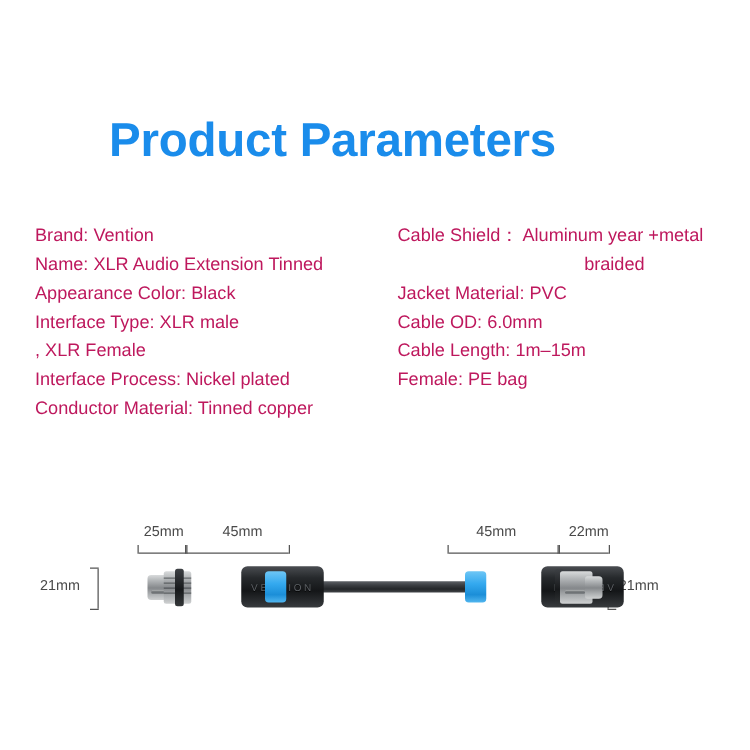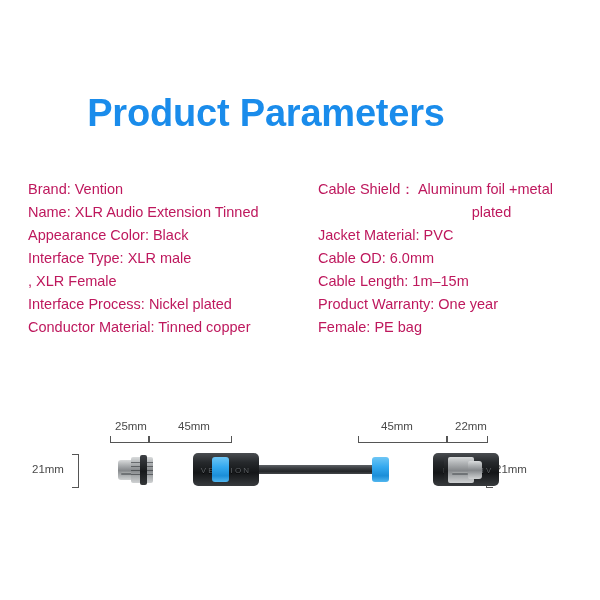--- a/index.html
+++ b/index.html
@@ -221,26 +221,25 @@
     <div class="spec-line">Brand: Vention</div>
     <div class="spec-line">Name: XLR Audio Extension Tinned</div>
     <div class="spec-line">Appearance Color: Black</div>
     <div class="spec-line">Interface Type: XLR male</div>
     <div class="spec-line">, XLR Female</div>
     <div class="spec-line">Interface Process: Nickel plated</div>
     <div class="spec-line">Conductor Material: Tinned copper</div>
   </div>
 
   <div class="spec-col" id="spec-col-right">
-    <div class="spec-line">Cable Shield： Aluminum foil +metal</div>
-    <div class="spec-line indented">plated</div>
+    <div class="spec-line">Cable Shield： Aluminum year +metal</div>
+    <div class="spec-line indented">braided</div>
     <div class="spec-line">Jacket Material: PVC</div>
     <div class="spec-line">Cable OD: 6.0mm</div>
     <div class="spec-line">Cable Length: 1m–15m</div>
-    <div class="spec-line">Product Warranty: One year</div>
     <div class="spec-line">Female: PE bag</div>
   </div>
 </div>
 
 <div id="product-diagram">
 
   <div class="dim-label" style="left:115px; top:0px;">25mm</div>
   <div class="dim-label" style="left:178px; top:0px;">45mm</div>
   <div class="dim-label" style="left:381px; top:0px;">45mm</div>
   <div class="dim-label" style="left:455px; top:0px;">22mm</div>

